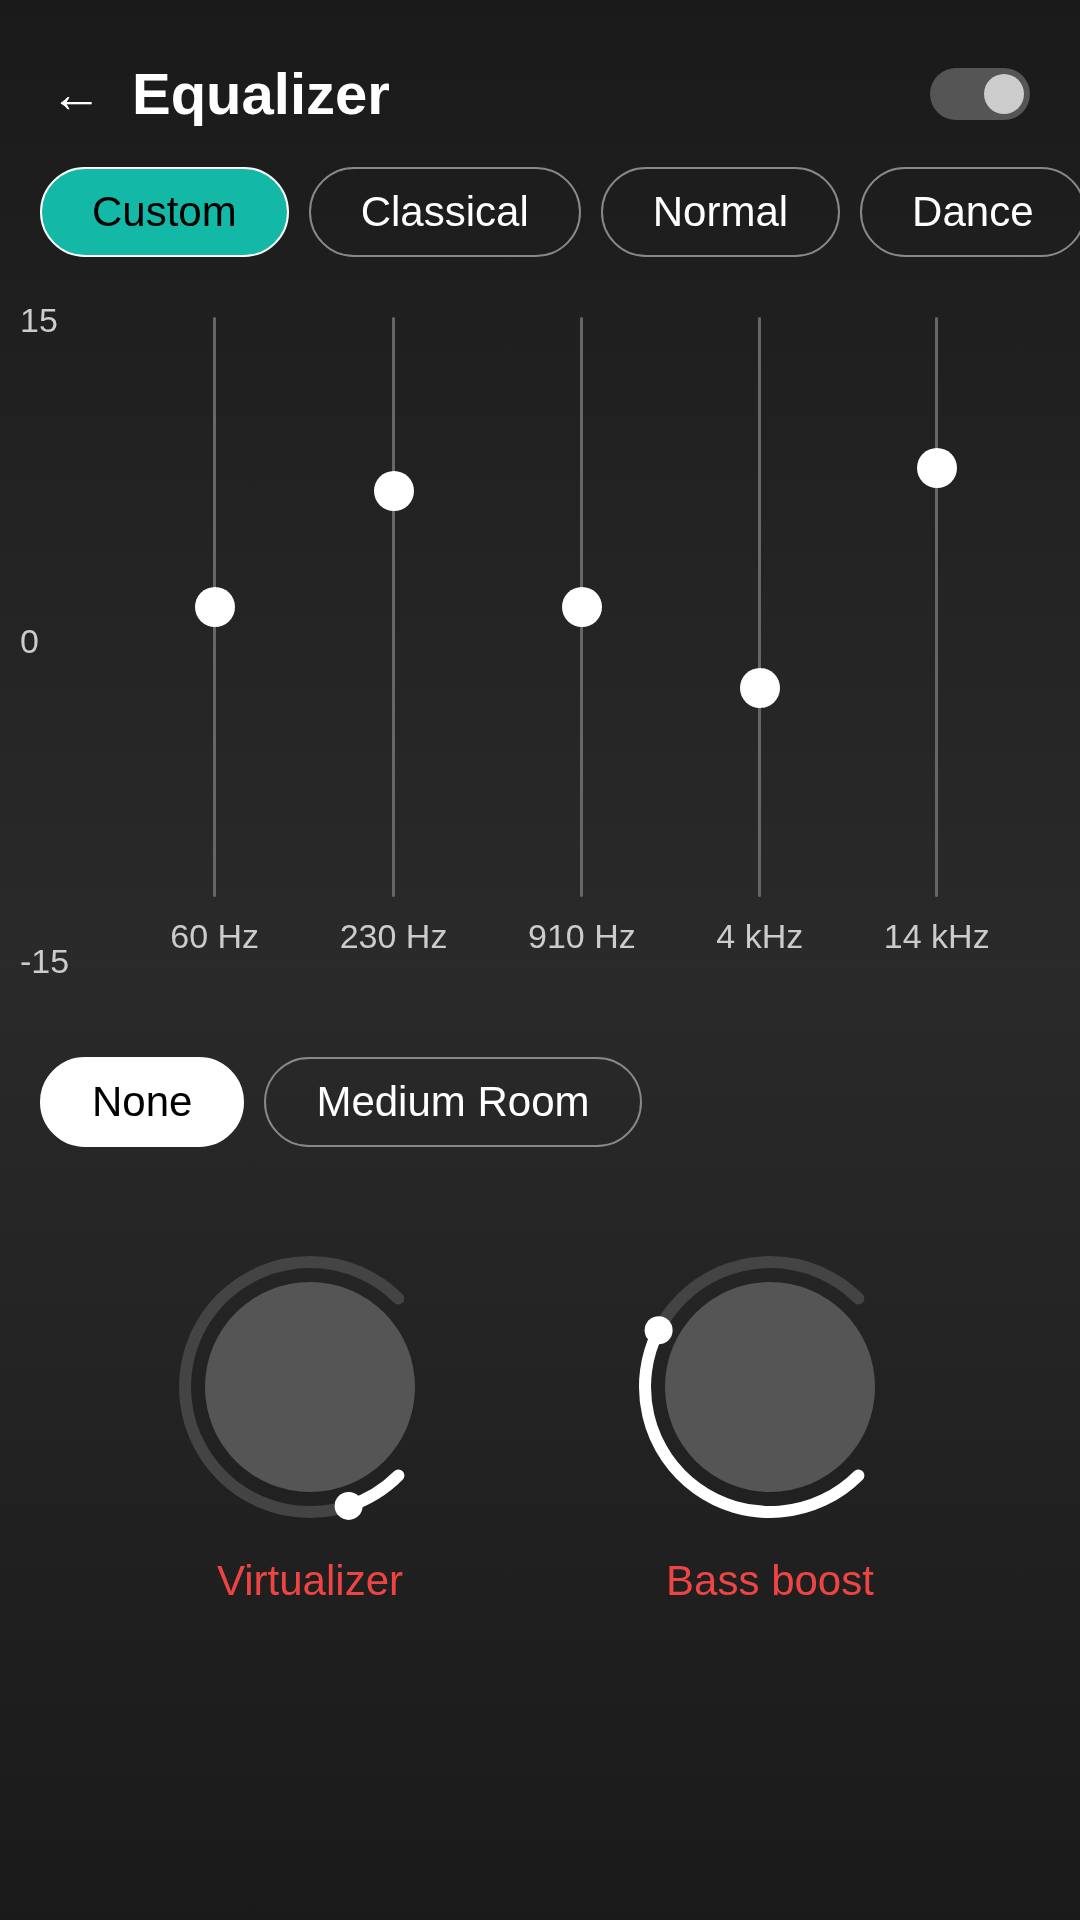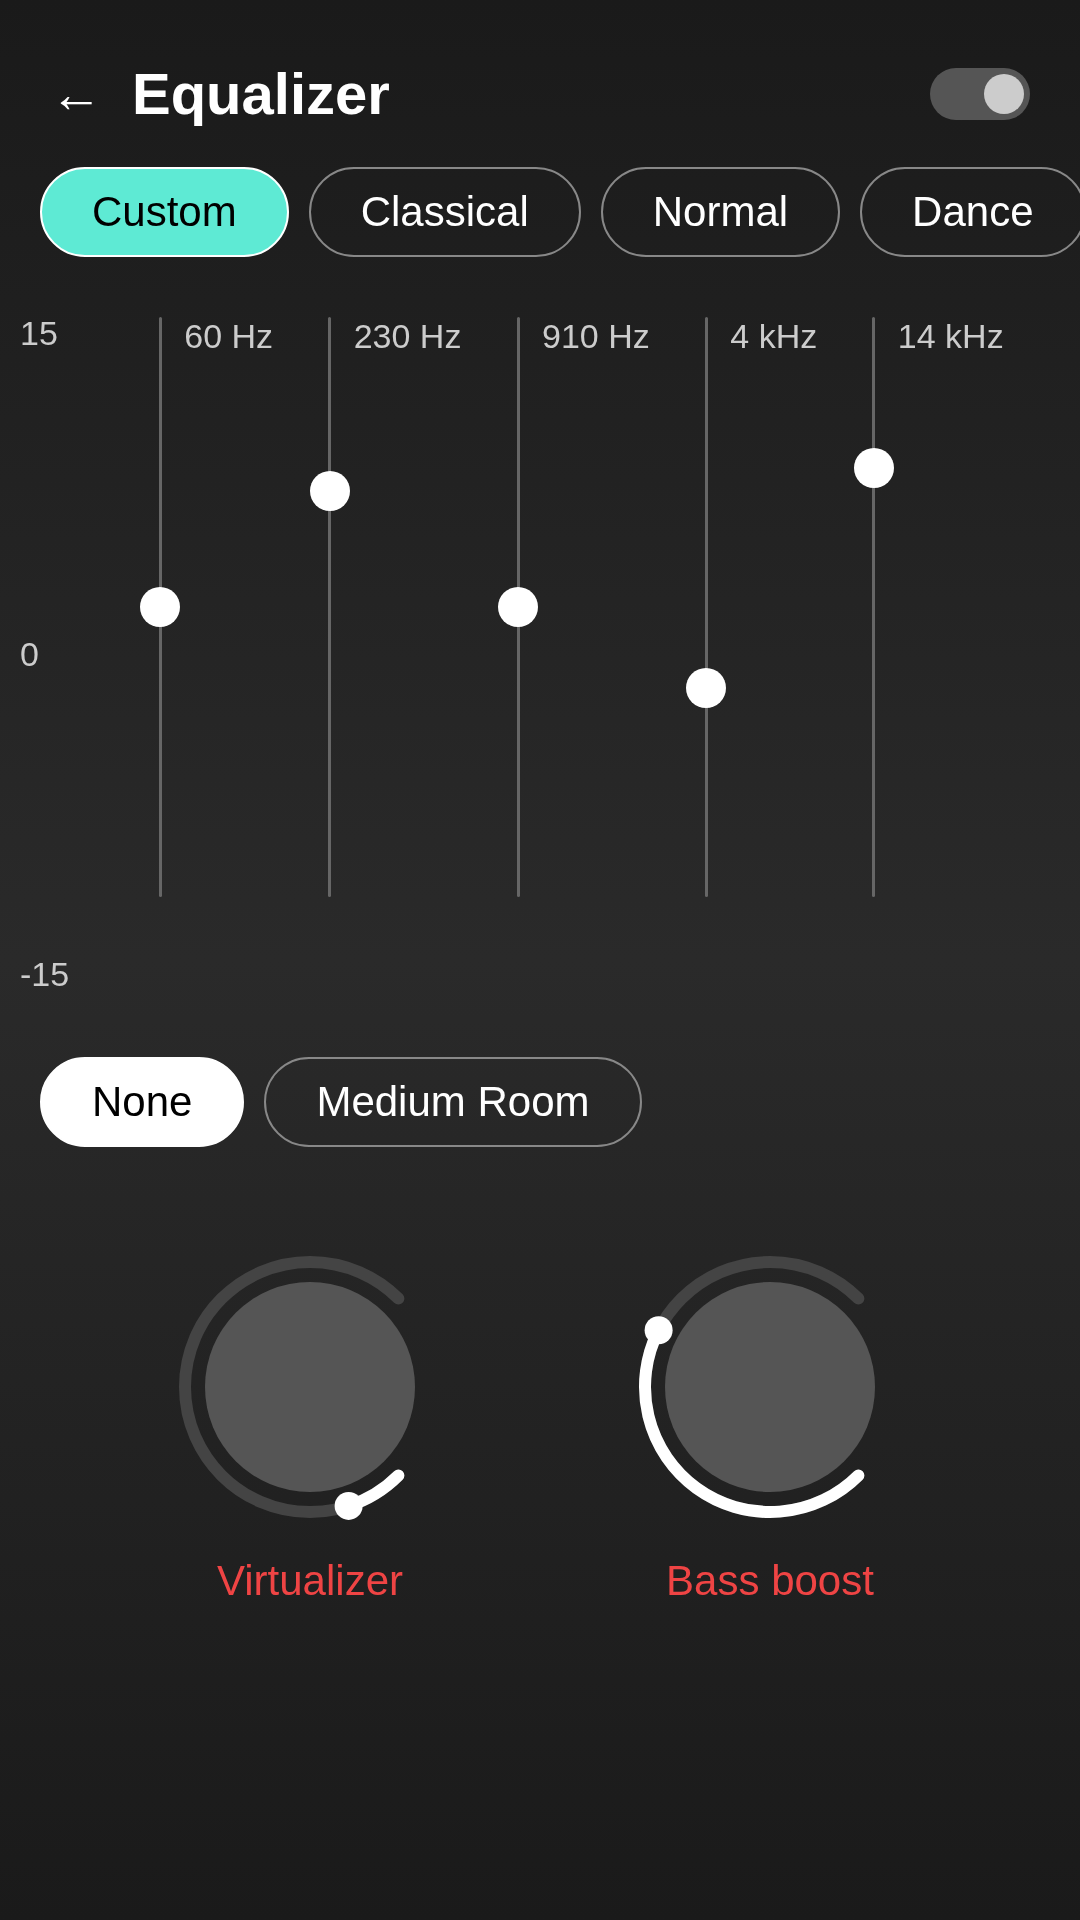--- a/index.html
+++ b/index.html
@@ -74,57 +74,57 @@
       color: #ffffff;
       font-size: 42px;
       font-weight: 500;
       cursor: pointer;
       white-space: nowrap;
       display: flex;
       align-items: center;
       justify-content: center;
     }
     .preset-tab.active {
-      background: #5eead4;
+      background: #14b8a6;
       color: #000000;
       border-color: #ffffff;
     }
 
     
     .eq-section {
       padding: 20px 50px;
       position: relative;
     }
 
     .eq-labels-left {
       position: absolute;
       left: 20px;
-      top: 17px;
+      top: 4px;
       display: flex;
       flex-direction: column;
       justify-content: space-between;
       height: 680px;
     }
     .eq-label {
       font-size: 34px;
       color: #ccc;
     }
 
     .eq-sliders {
       display: flex;
       justify-content: space-around;
       align-items: flex-start;
       padding-left: 80px;
       height: 680px;
     }
 
     .slider-col {
       display: flex;
-      flex-direction: row;
-      align-items: flex-start;
+      flex-direction: column;
+      align-items: center;
       gap: 20px;
     }
 
     .slider-track-container {
       position: relative;
       width: 8px;
       height: 580px;
       display: flex;
       justify-content: center;
     }

